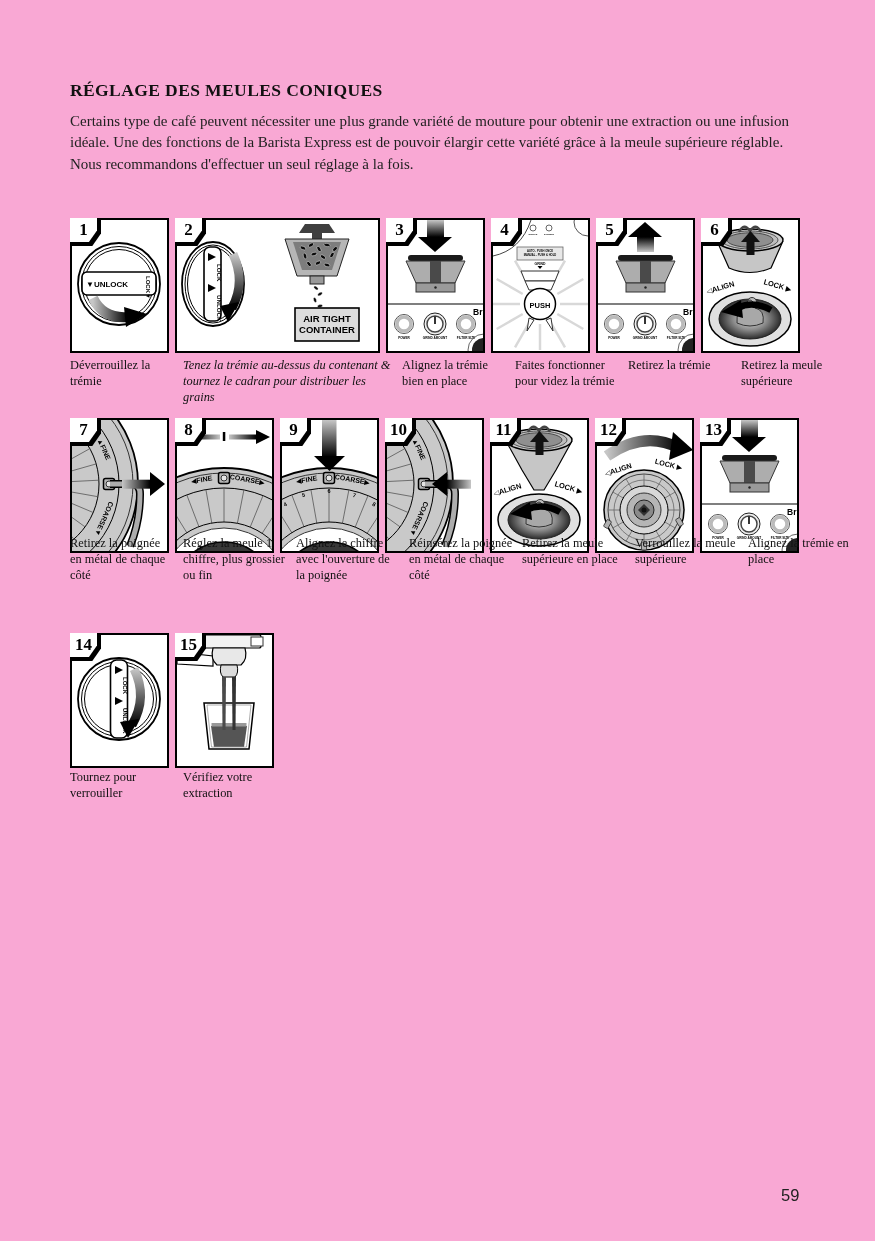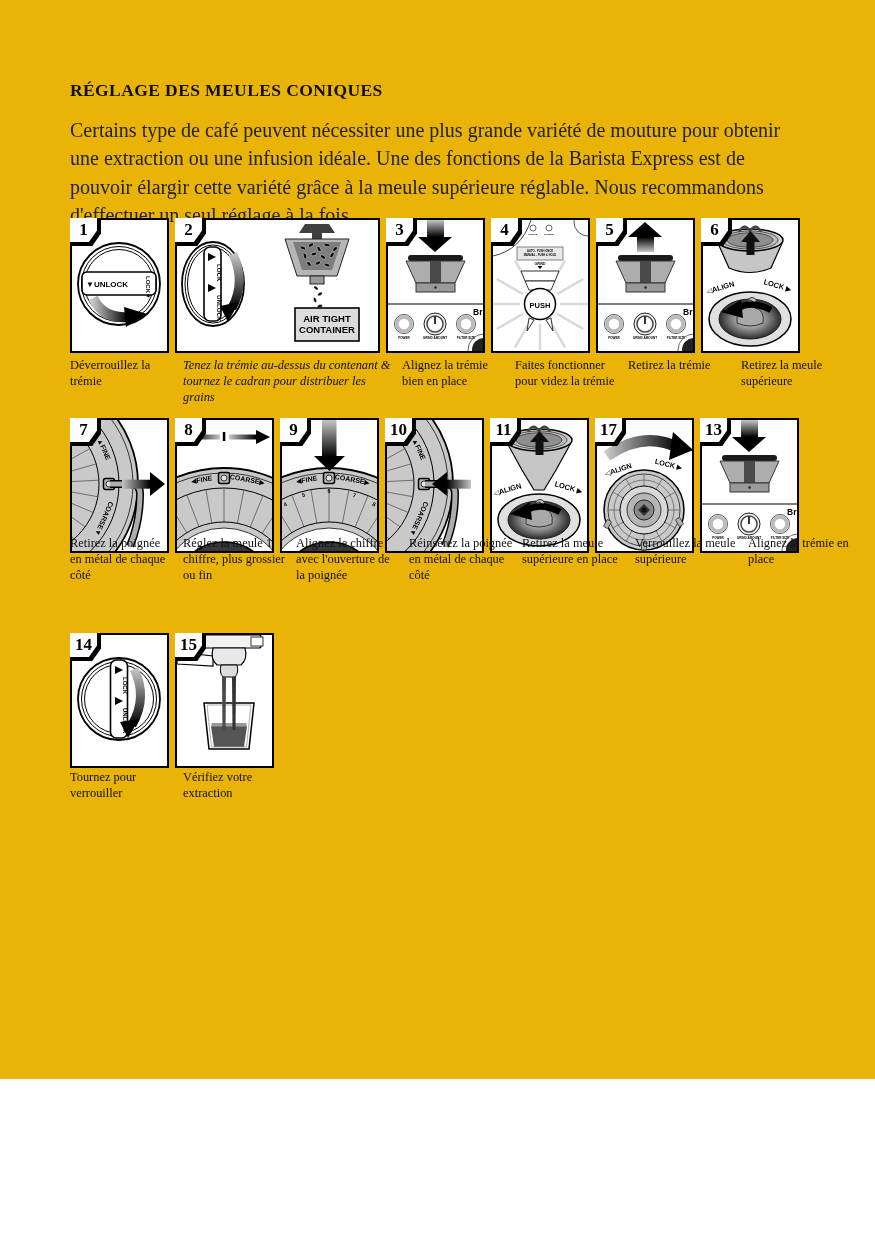--- a/index.html
+++ b/index.html
@@ -1,20 +1,20 @@
 <!DOCTYPE html>
 <html><head>
 <meta charset="utf-8">
 <style>
   html,body{margin:0;padding:0;background:#fff;}
-  .sheet{position:relative;width:875px;height:1079px;background:#eab308;overflow:hidden;
+  .sheet{position:relative;width:875px;height:1241px;background:#f9a8d4;overflow:hidden;
          font-family:"Liberation Serif",serif;color:#1a1a1a;}
   .title{position:absolute;left:70px;top:68px;font-size:17.5px;font-weight:bold;
          letter-spacing:.4px;color:#111;}
-  .intro{position:absolute;left:70px;top:96px;width:722px;font-size:20px;line-height:1.42;color:#222;}
+  .intro{position:absolute;left:70px;top:96px;width:722px;font-size:15px;line-height:1.42;color:#222;}
   .row{position:absolute;left:70px;display:flex;gap:6px;}
   .row1{top:218px}.row2{top:418px}.row3{top:633px}
   .panel{position:relative;flex:none;width:99px;height:135px;border:2px solid #000;
          background:#fff;box-sizing:border-box;margin:0;}
   .panel.wide{width:205px}
   .panel svg{position:absolute;left:0;top:0;width:100%;height:100%;display:block}
   .badge{position:absolute;top:-2px;left:-2px;width:31px;height:28px;background:#000;z-index:4;
          clip-path:polygon(0 0,100% 0,100% 55%,72% 100%,0 100%);}
   .badge-in{position:absolute;top:0;left:0;width:27px;height:24px;background:#fff;
          clip-path:polygon(0 0,100% 0,100% 52%,70% 100%,0 100%);
@@ -455,21 +455,21 @@
         </g>
         <g>
           <path d="M68 92 Q 50 82 34 90" stroke="#000" stroke-width="6.5" fill="none"></path>
           <polygon points="38,82 18,94 40,100" fill="#000"></polygon>
         </g>
       </svg>
     </figure>
 
     <figure class="panel">
       <div class="badge">
-          <div class="badge-in">17</div>
+          <div class="badge-in">12</div>
         </div>
       <svg viewBox="0 0 95 131">
         <g>
           <path d="M10 36 Q 47 10 82 28" stroke="url(#gRight)" stroke-width="11" fill="none"></path>
           <polygon points="76,12 96,30 72,40" fill="#000"></polygon>
         </g>
         <text transform="rotate(-18 22 52)" x="22" y="52" font-size="7.2" text-anchor="middle">◁ALIGN</text>
         <text transform="rotate(14 71 47)" x="71" y="47" font-size="7.2" text-anchor="middle">LOCK ▶</text>
         <g>
           <circle cx="47" cy="90" r="40" fill="#c9c9c9" stroke="#000" stroke-width="1.5"></circle>

